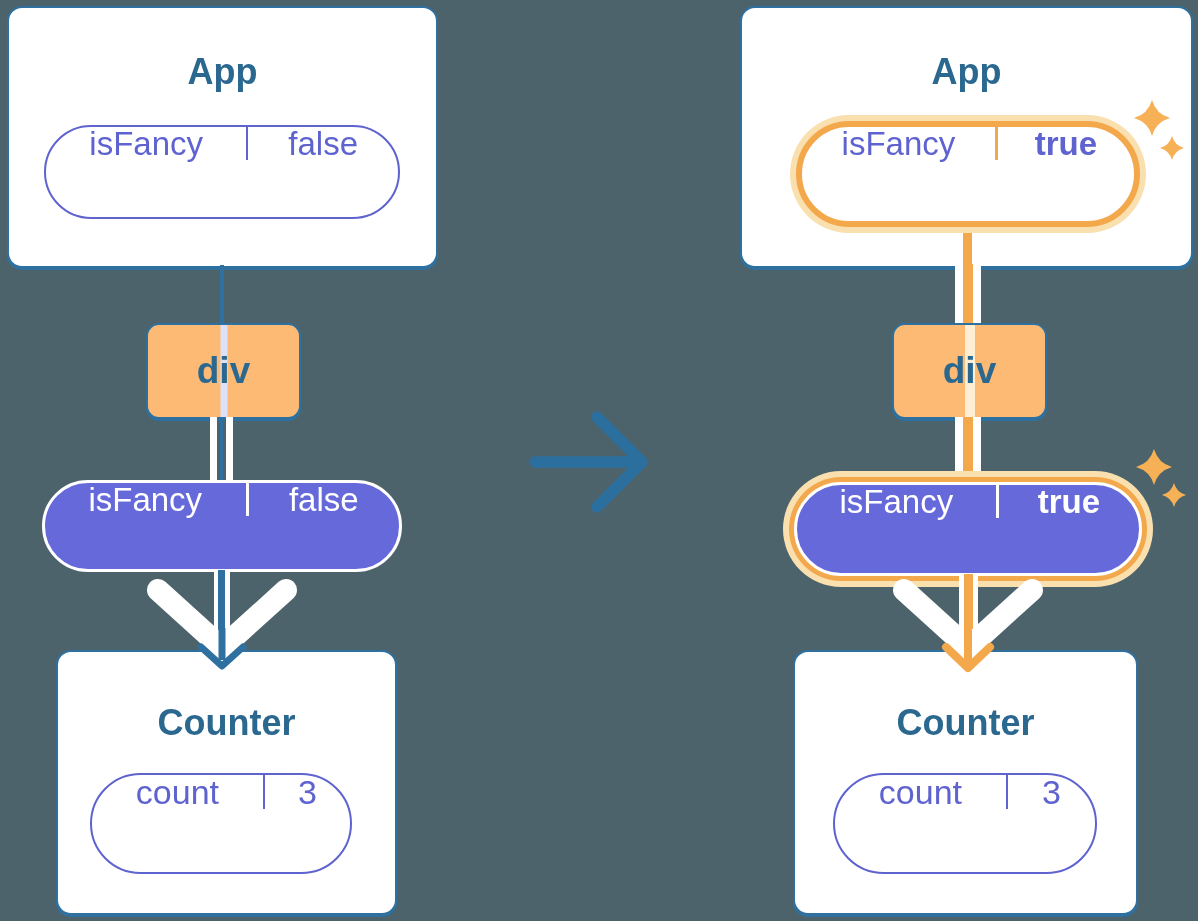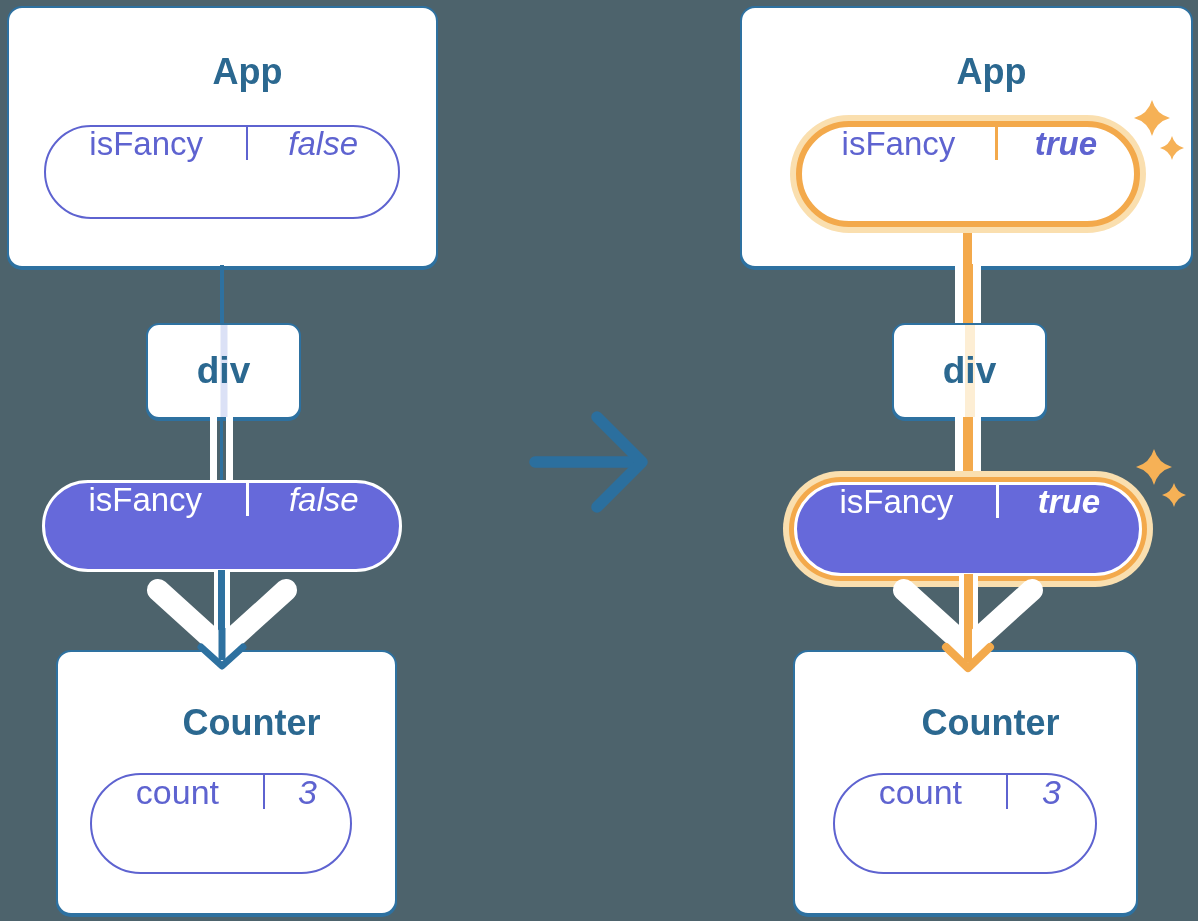--- a/index.html
+++ b/index.html
@@ -9,41 +9,41 @@
     font-family:"Liberation Sans",sans-serif;
   }
   .col{position:absolute;top:0;height:921px;}
   .card{
     position:absolute;box-sizing:border-box;background:#fff;
     border:2.5px solid #2e71a0;border-radius:15px;
     box-shadow:0 2px 0 #2e71a0;
   }
   .node-title{
     position:absolute;text-align:center;
-    font-size:36px;font-weight:600;color:#2b6890;line-height:1;padding-left:25px;
+    font-size:36px;font-weight:600;color:#2b6890;line-height:1;
   }
   .pill{
     position:absolute;box-sizing:border-box;display:flex;align-items:flex-start;
     border-radius:999px;overflow:hidden;
   }
   .pill .seg{
     display:flex;align-items:center;justify-content:center;
     font-size:33px;line-height:1;box-sizing:border-box;
   }
-  .pill .seg:last-child{flex:1;font-style:italic;}
+  .pill .seg:last-child{flex:1;}
   .pill.prop{background:#fff;border:2.5px solid #5e63d0;color:#5e63d0;}
   .pill.prop .seg:first-child{border-right:2.5px solid #5e63d0;}
   .pill.prop.fancy{border:6px solid #f3a94b;color:#5e63d0;box-shadow:0 0 0 6px #fadfaf;}
   .pill.prop.fancy .seg:first-child{border-right:3px solid #f3a94b;}
   .pill.state{background:#6669da;border:3px solid #fff;color:#fff;}
   .pill.state .seg:first-child{border-right:3px solid #fff;}
   .pill.state.fancy{box-shadow:0 0 0 5px #f3a94b,0 0 0 11px #fadfaf;}
   .bold{font-weight:700;}
   .div-node{
-    position:absolute;box-sizing:border-box;background:#ffffff;
+    position:absolute;box-sizing:border-box;background:#fdba74;
     border:2.5px solid #2e71a0;border-radius:13px;
     box-shadow:0 2px 0 #2e71a0;
   }
   .div-node .stripe{position:absolute;top:0;bottom:0;left:50%;transform:translateX(-50%);}
   .div-node .lbl{
     position:absolute;inset:0;display:flex;align-items:center;justify-content:center;
     font-size:37px;font-weight:600;color:#2b6890;
   }
   .vline{position:absolute;}
   .line-blue{background:#2e71a0;}

